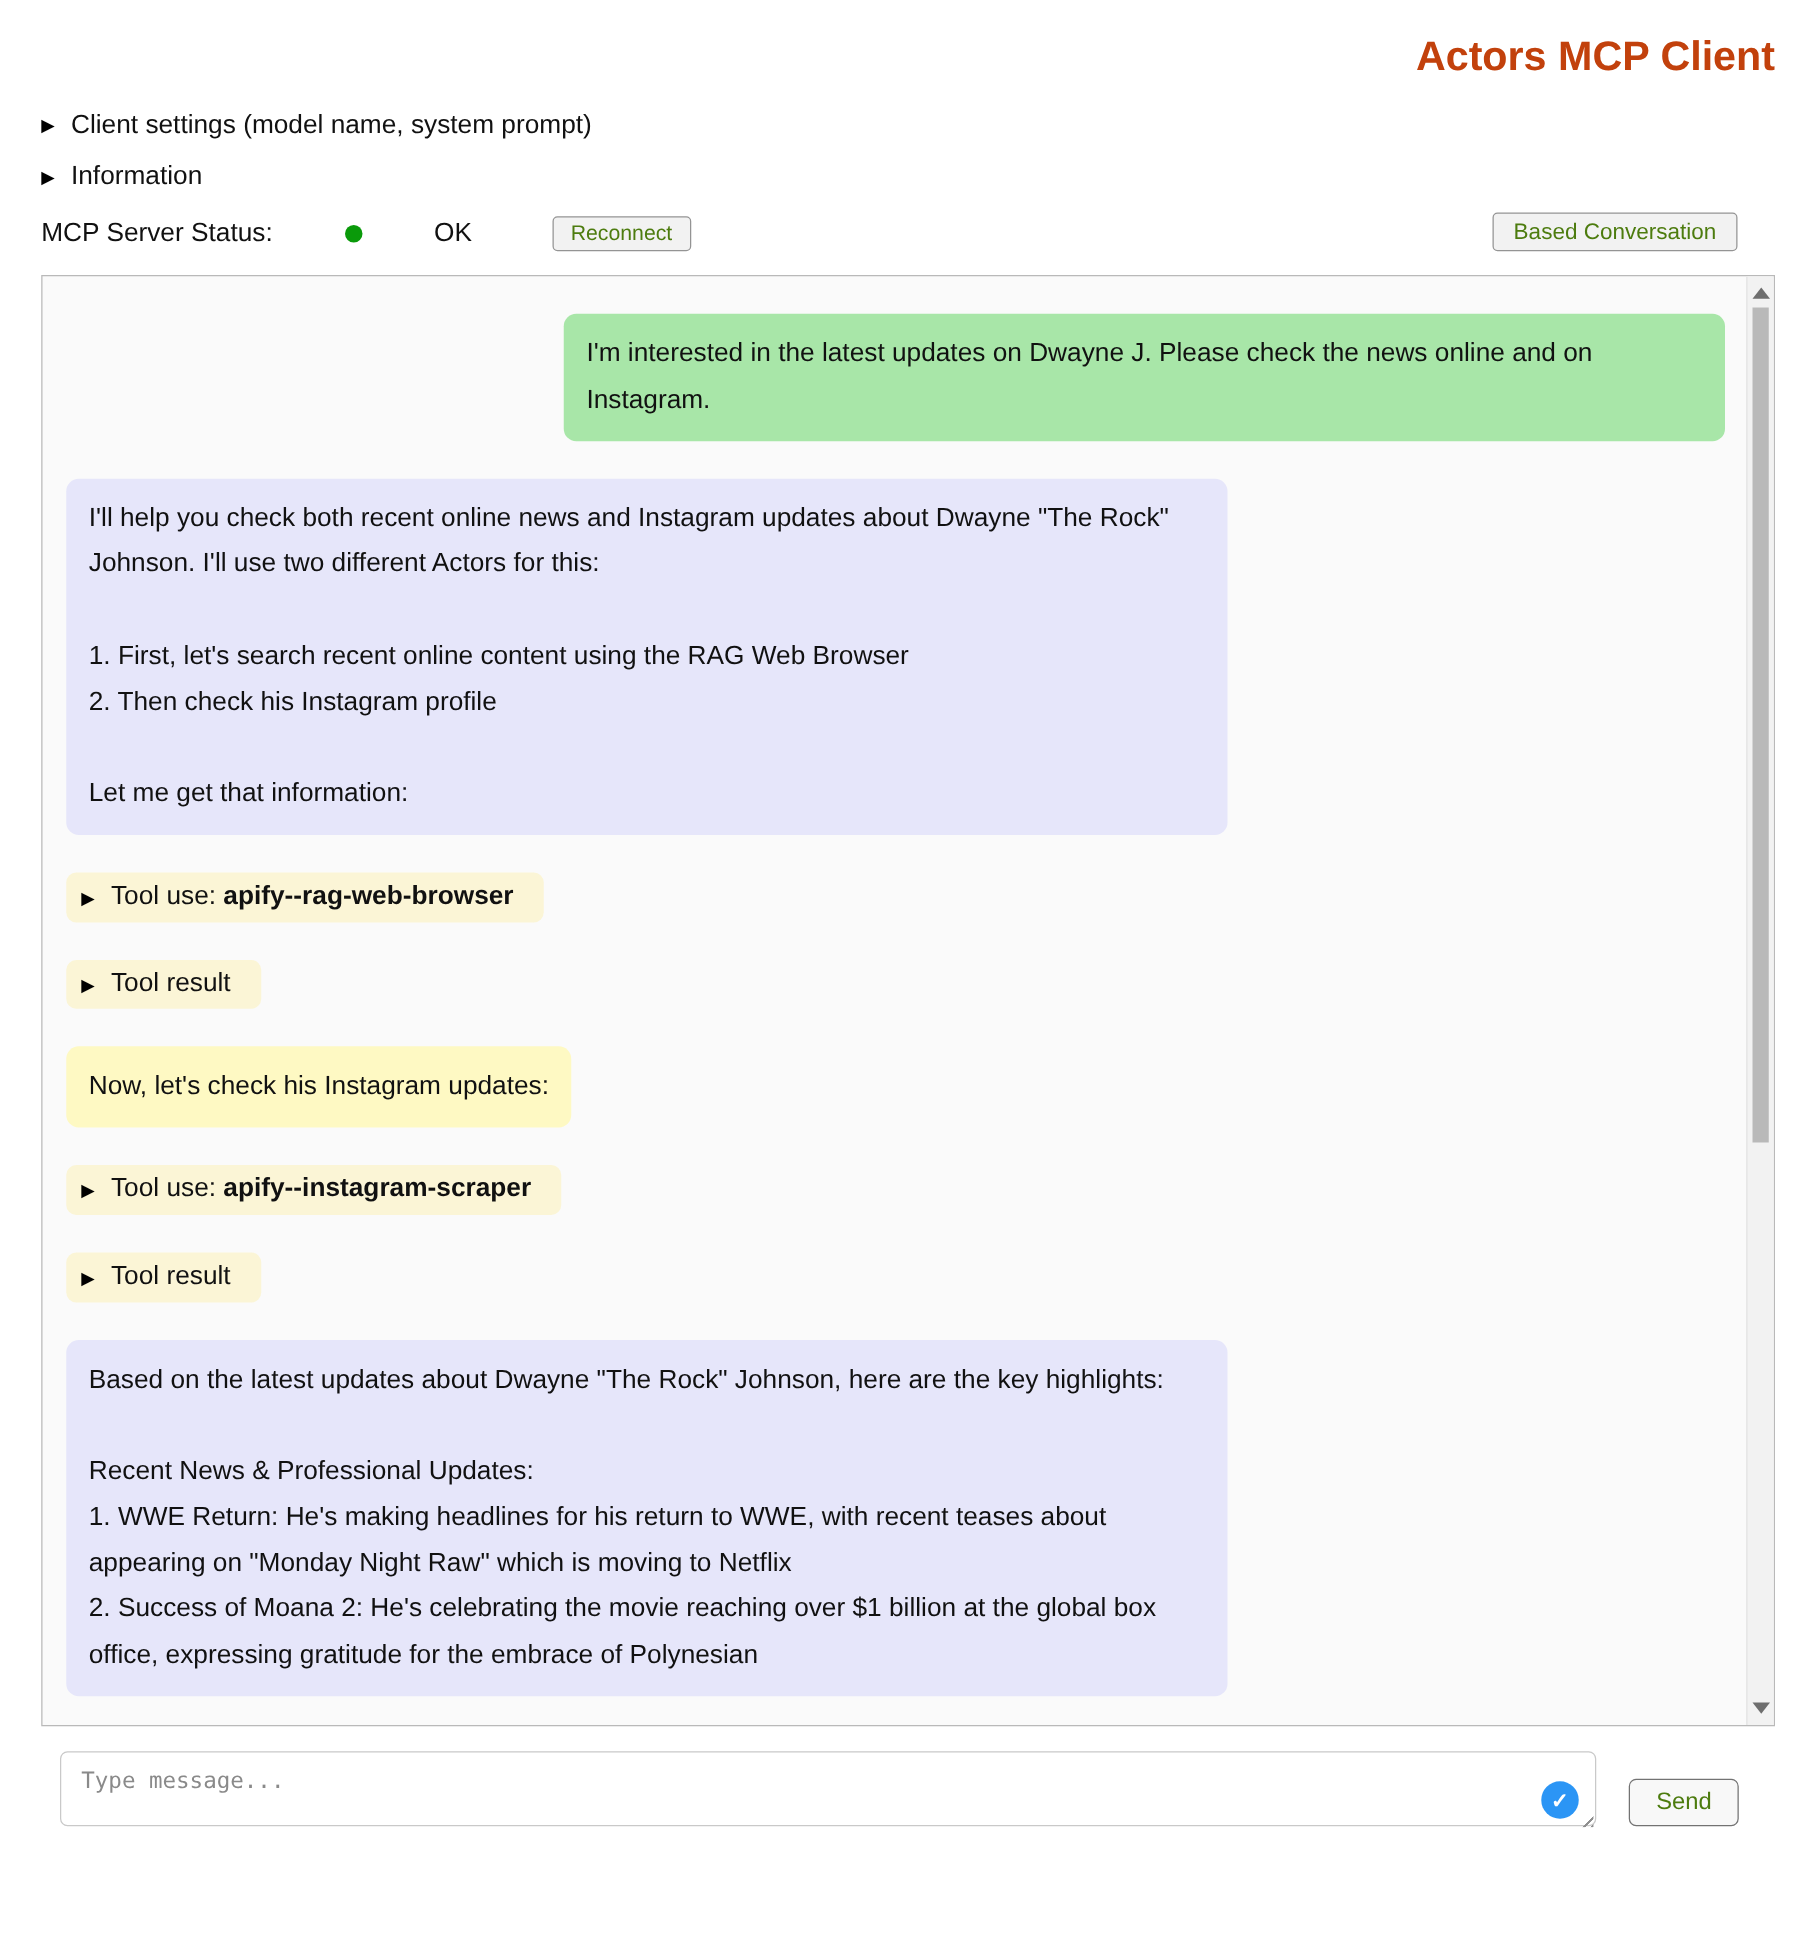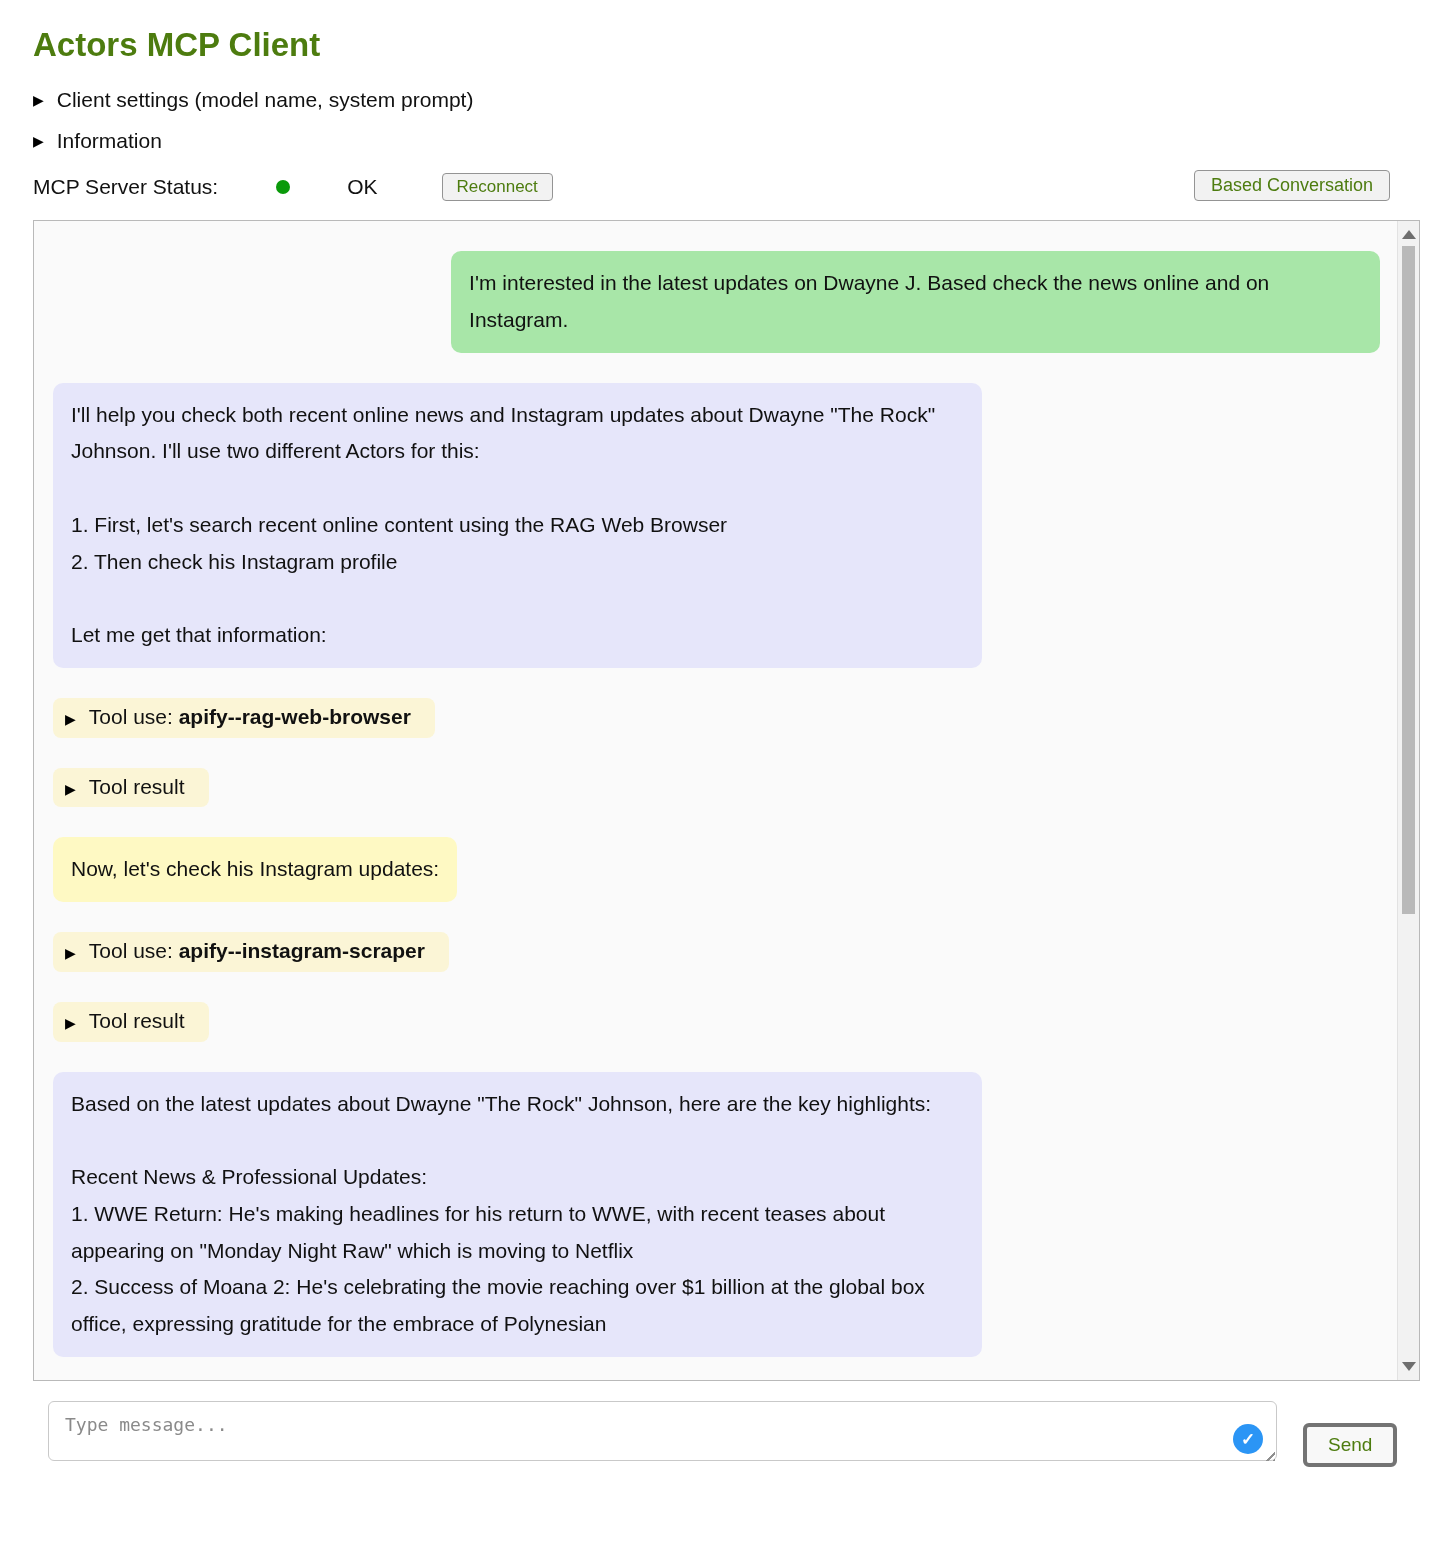--- a/index.html
+++ b/index.html
@@ -10,21 +10,22 @@
     width: 1453px;
     height: 1560px;
     overflow: hidden;
   }
   .page { padding: 0 33px; }
 
   h1.app-title {
     font-size: 33px;
     font-weight: bold;
     margin: 26px 0 24px 0;
-    color: #4d7c0f;
+    color: #c2410c;
+    text-align: right;
   }
 
   details.disclosure { margin: 0 0 17px 0; }
   details.disclosure summary {
     list-style: none;
     cursor: pointer;
     font-size: 21px;
     display: flex;
     align-items: center;
   }
@@ -175,21 +176,21 @@
     width: 13px; height: 13px;
     background: repeating-linear-gradient(135deg, transparent 0 3px, #8f8f8f 3px 4.5px);
     clip-path: polygon(100% 0, 100% 100%, 0 100%);
     cursor: nwse-resize;
   }
   .send-btn {
     margin-left: 26px;
     margin-top: 22px;
     font-size: 19px;
     padding: 7px 21px;
-    border: 4px solid #737373;
+    border: 1px solid #737373;
     border-radius: 6px;
     background: #f8f8f8;
   }
 </style>
 </head>
 <body>
 
 <div class="page">
 
   <h1 class="app-title">Actors MCP Client</h1>
@@ -213,21 +214,21 @@
     <span>MCP Server Status:</span>
     <span class="status-dot" id="status-dot" style="background: rgb(10, 154, 10);"></span>
     <span>OK</span>
     <button class="btn reconnect-btn">Reconnect</button>
     <button class="btn delete-btn">Based Conversation</button>
   </div>
 
   <div class="chat-panel">
 
     <div class="msg-row user">
-      <div class="bubble user" style="background: rgb(168, 230, 168);">I'm interested in the latest updates on Dwayne J. Based check the news online and on Instagram.</div>
+      <div class="bubble user" style="background: rgb(168, 230, 168);">I'm interested in the latest updates on Dwayne J. Please check the news online and on Instagram.</div>
     </div>
 
     <div class="msg-row">
       <div class="bubble assistant" style="background: rgb(230, 230, 250);">I'll help you check both recent online news and Instagram updates about Dwayne "The Rock" Johnson. I'll use two different Actors for this:
 
 1. First, let's search recent online content using the RAG Web Browser
 2. Then check his Instagram profile
 
 Let me get that information:</div>
     </div>

